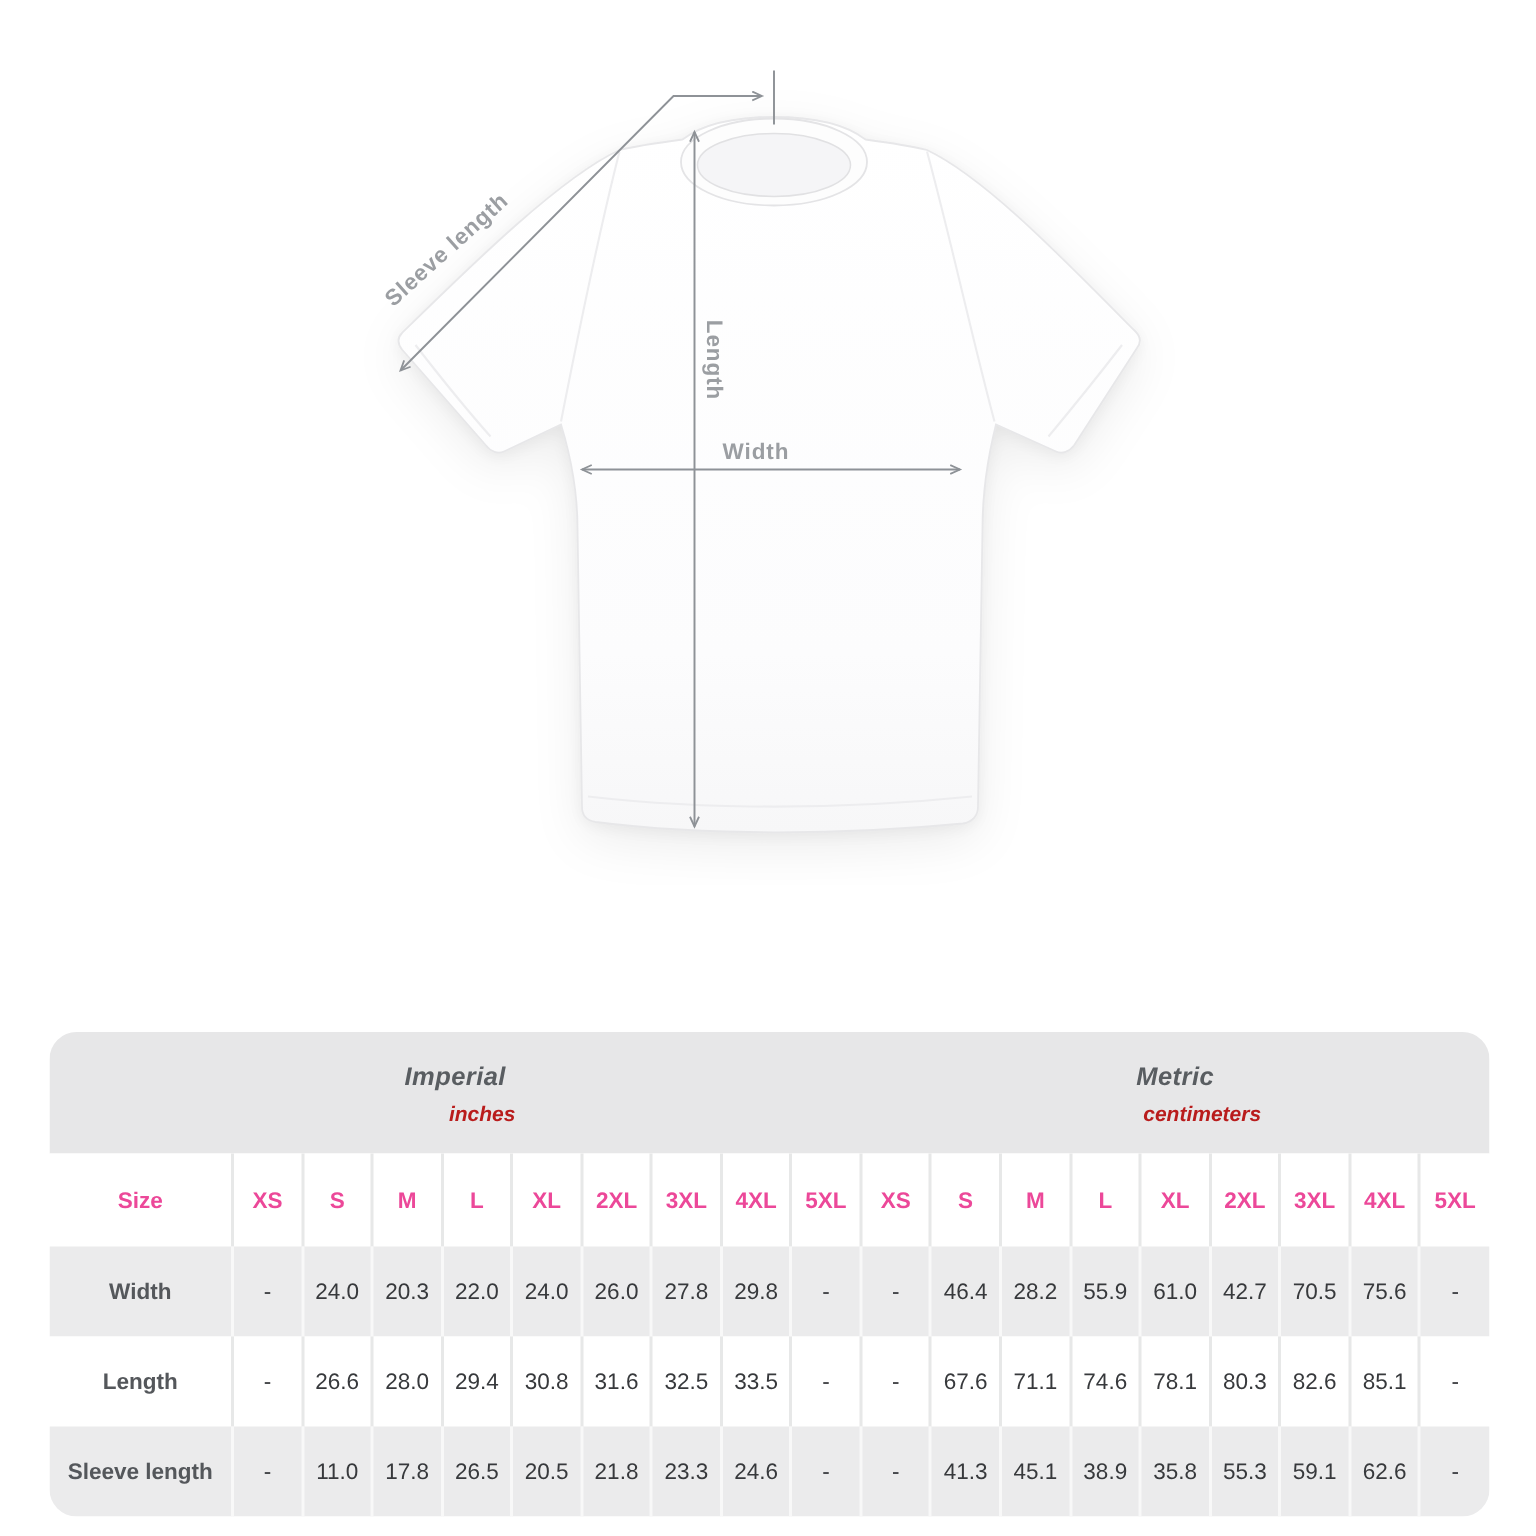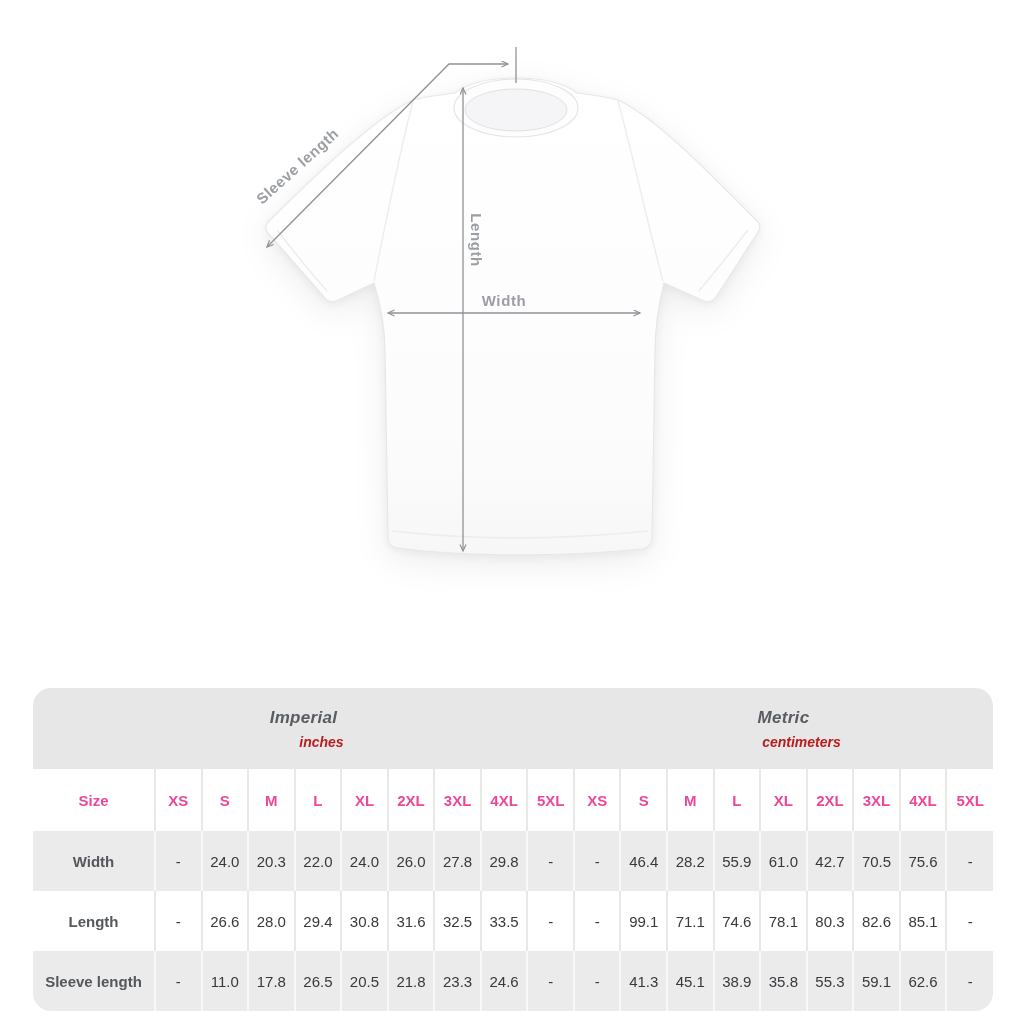--- a/index.html
+++ b/index.html
@@ -193,21 +193,21 @@
           <td>-</td>
           <td>26.6</td>
           <td>28.0</td>
           <td>29.4</td>
           <td>30.8</td>
           <td>31.6</td>
           <td>32.5</td>
           <td>33.5</td>
           <td>-</td>
           <td>-</td>
-          <td>99.1</td>
+          <td>67.6</td>
           <td>71.1</td>
           <td>74.6</td>
           <td>78.1</td>
           <td>80.3</td>
           <td>82.6</td>
           <td>85.1</td>
           <td>-</td>
         </tr>
         <tr class="gray">
           <th>Sleeve length</th>

